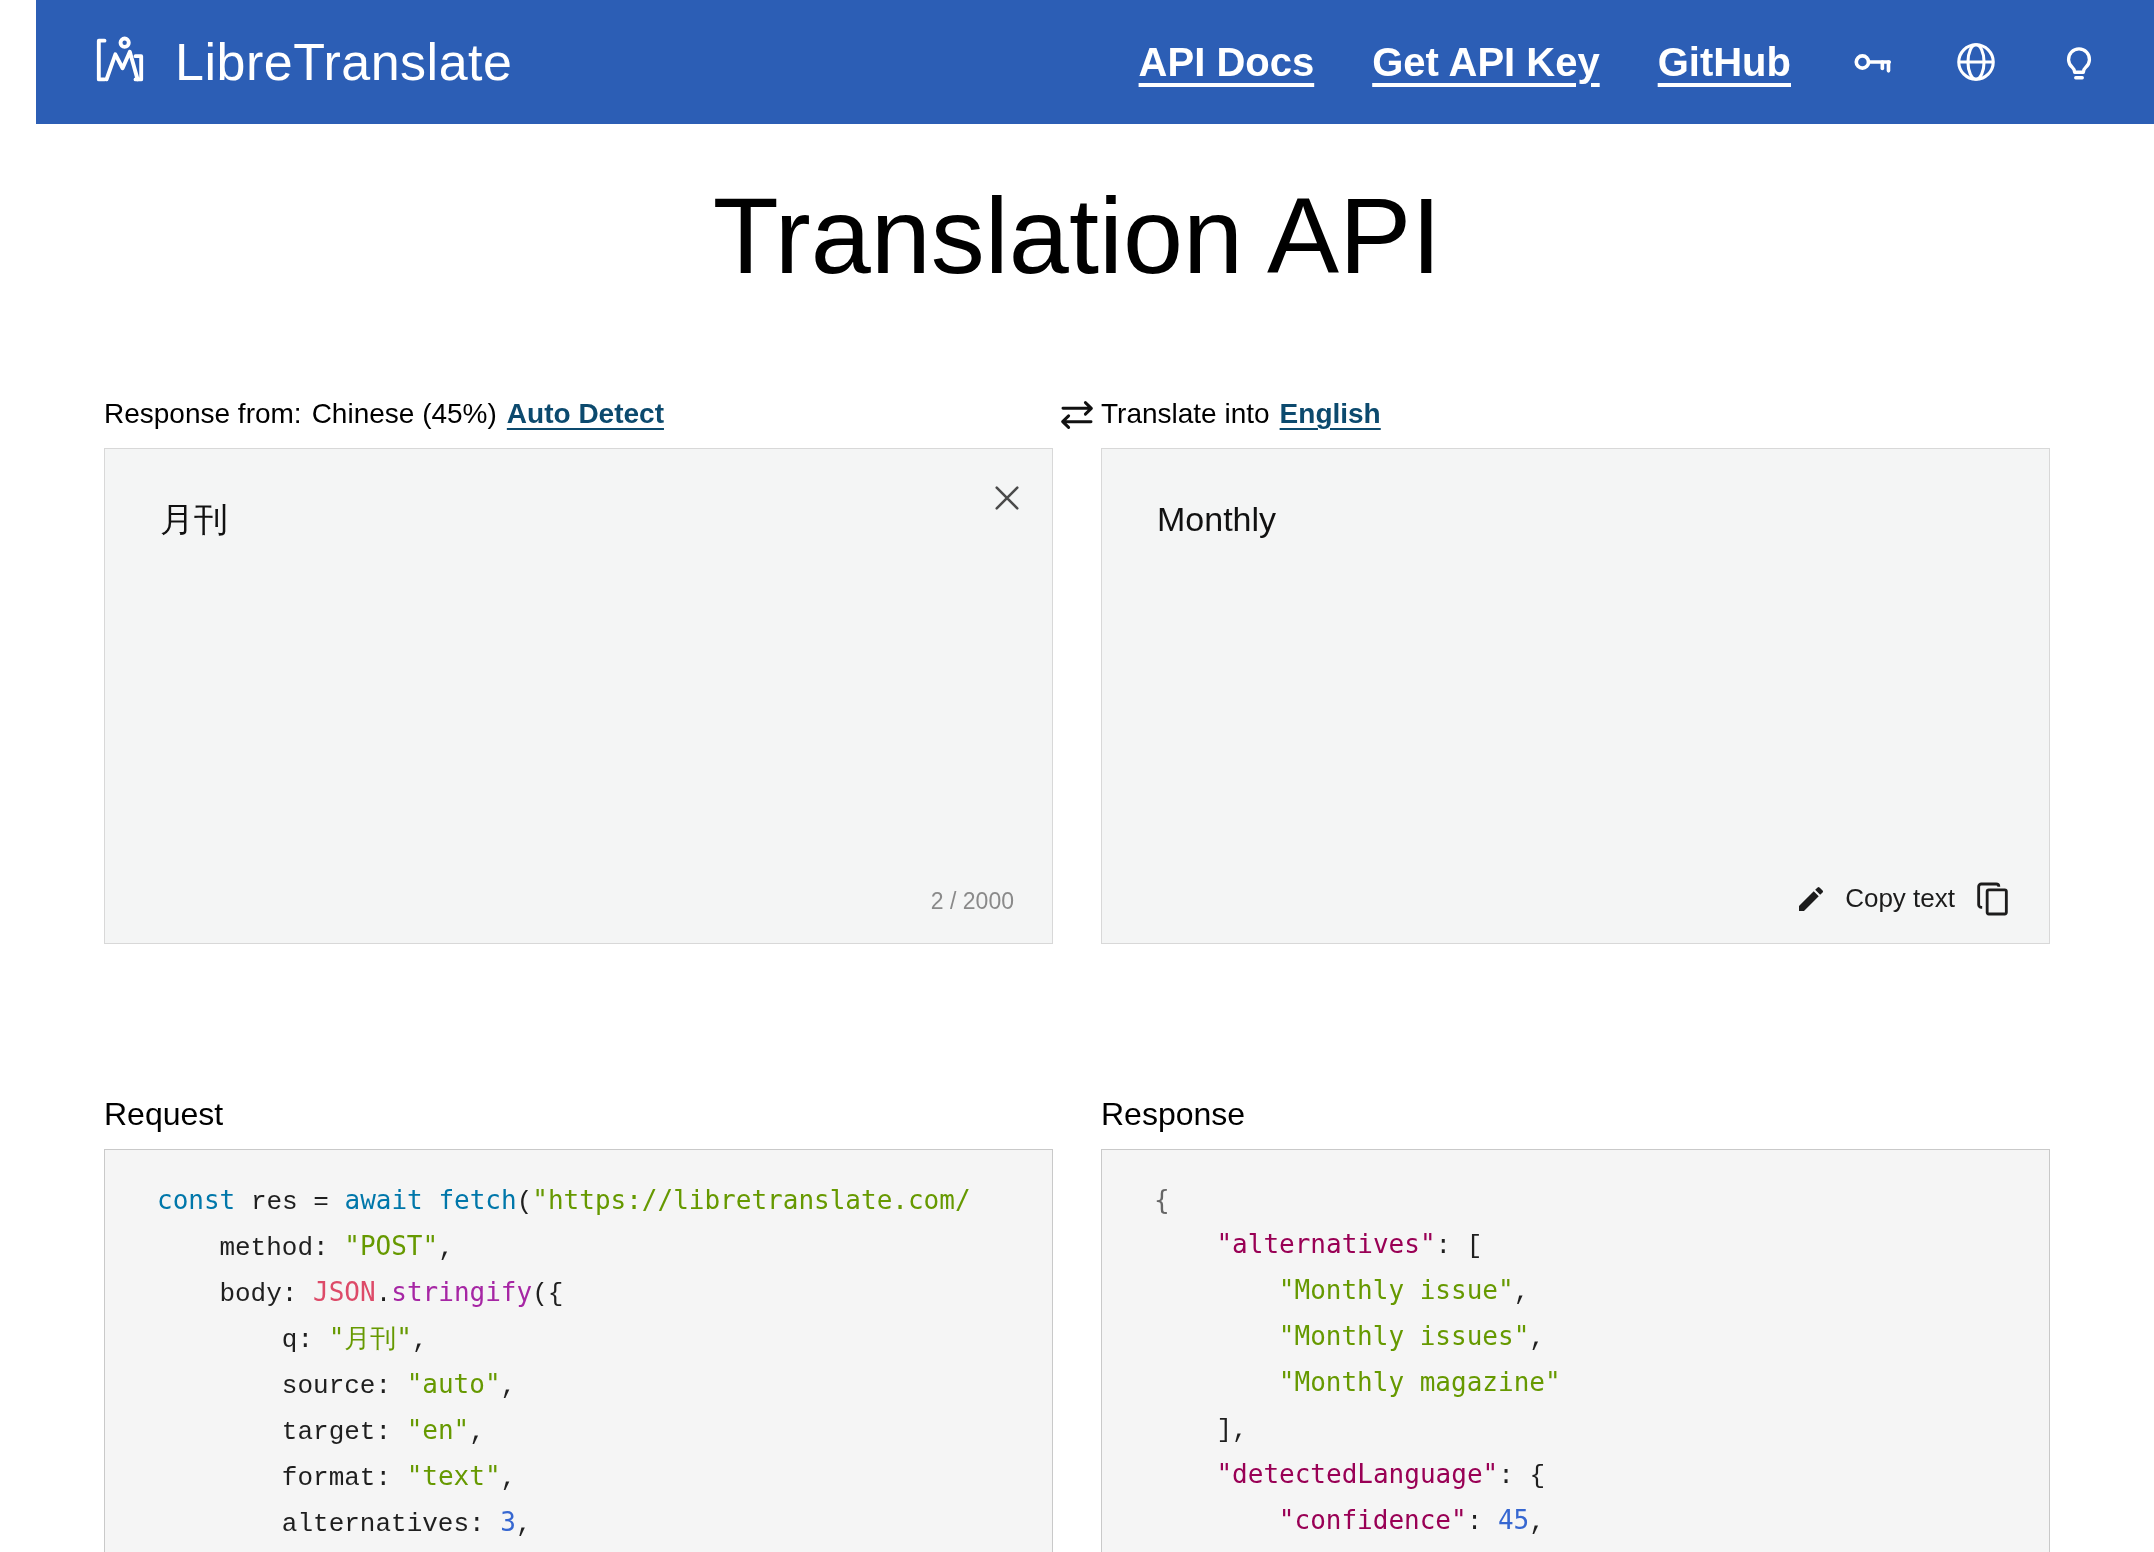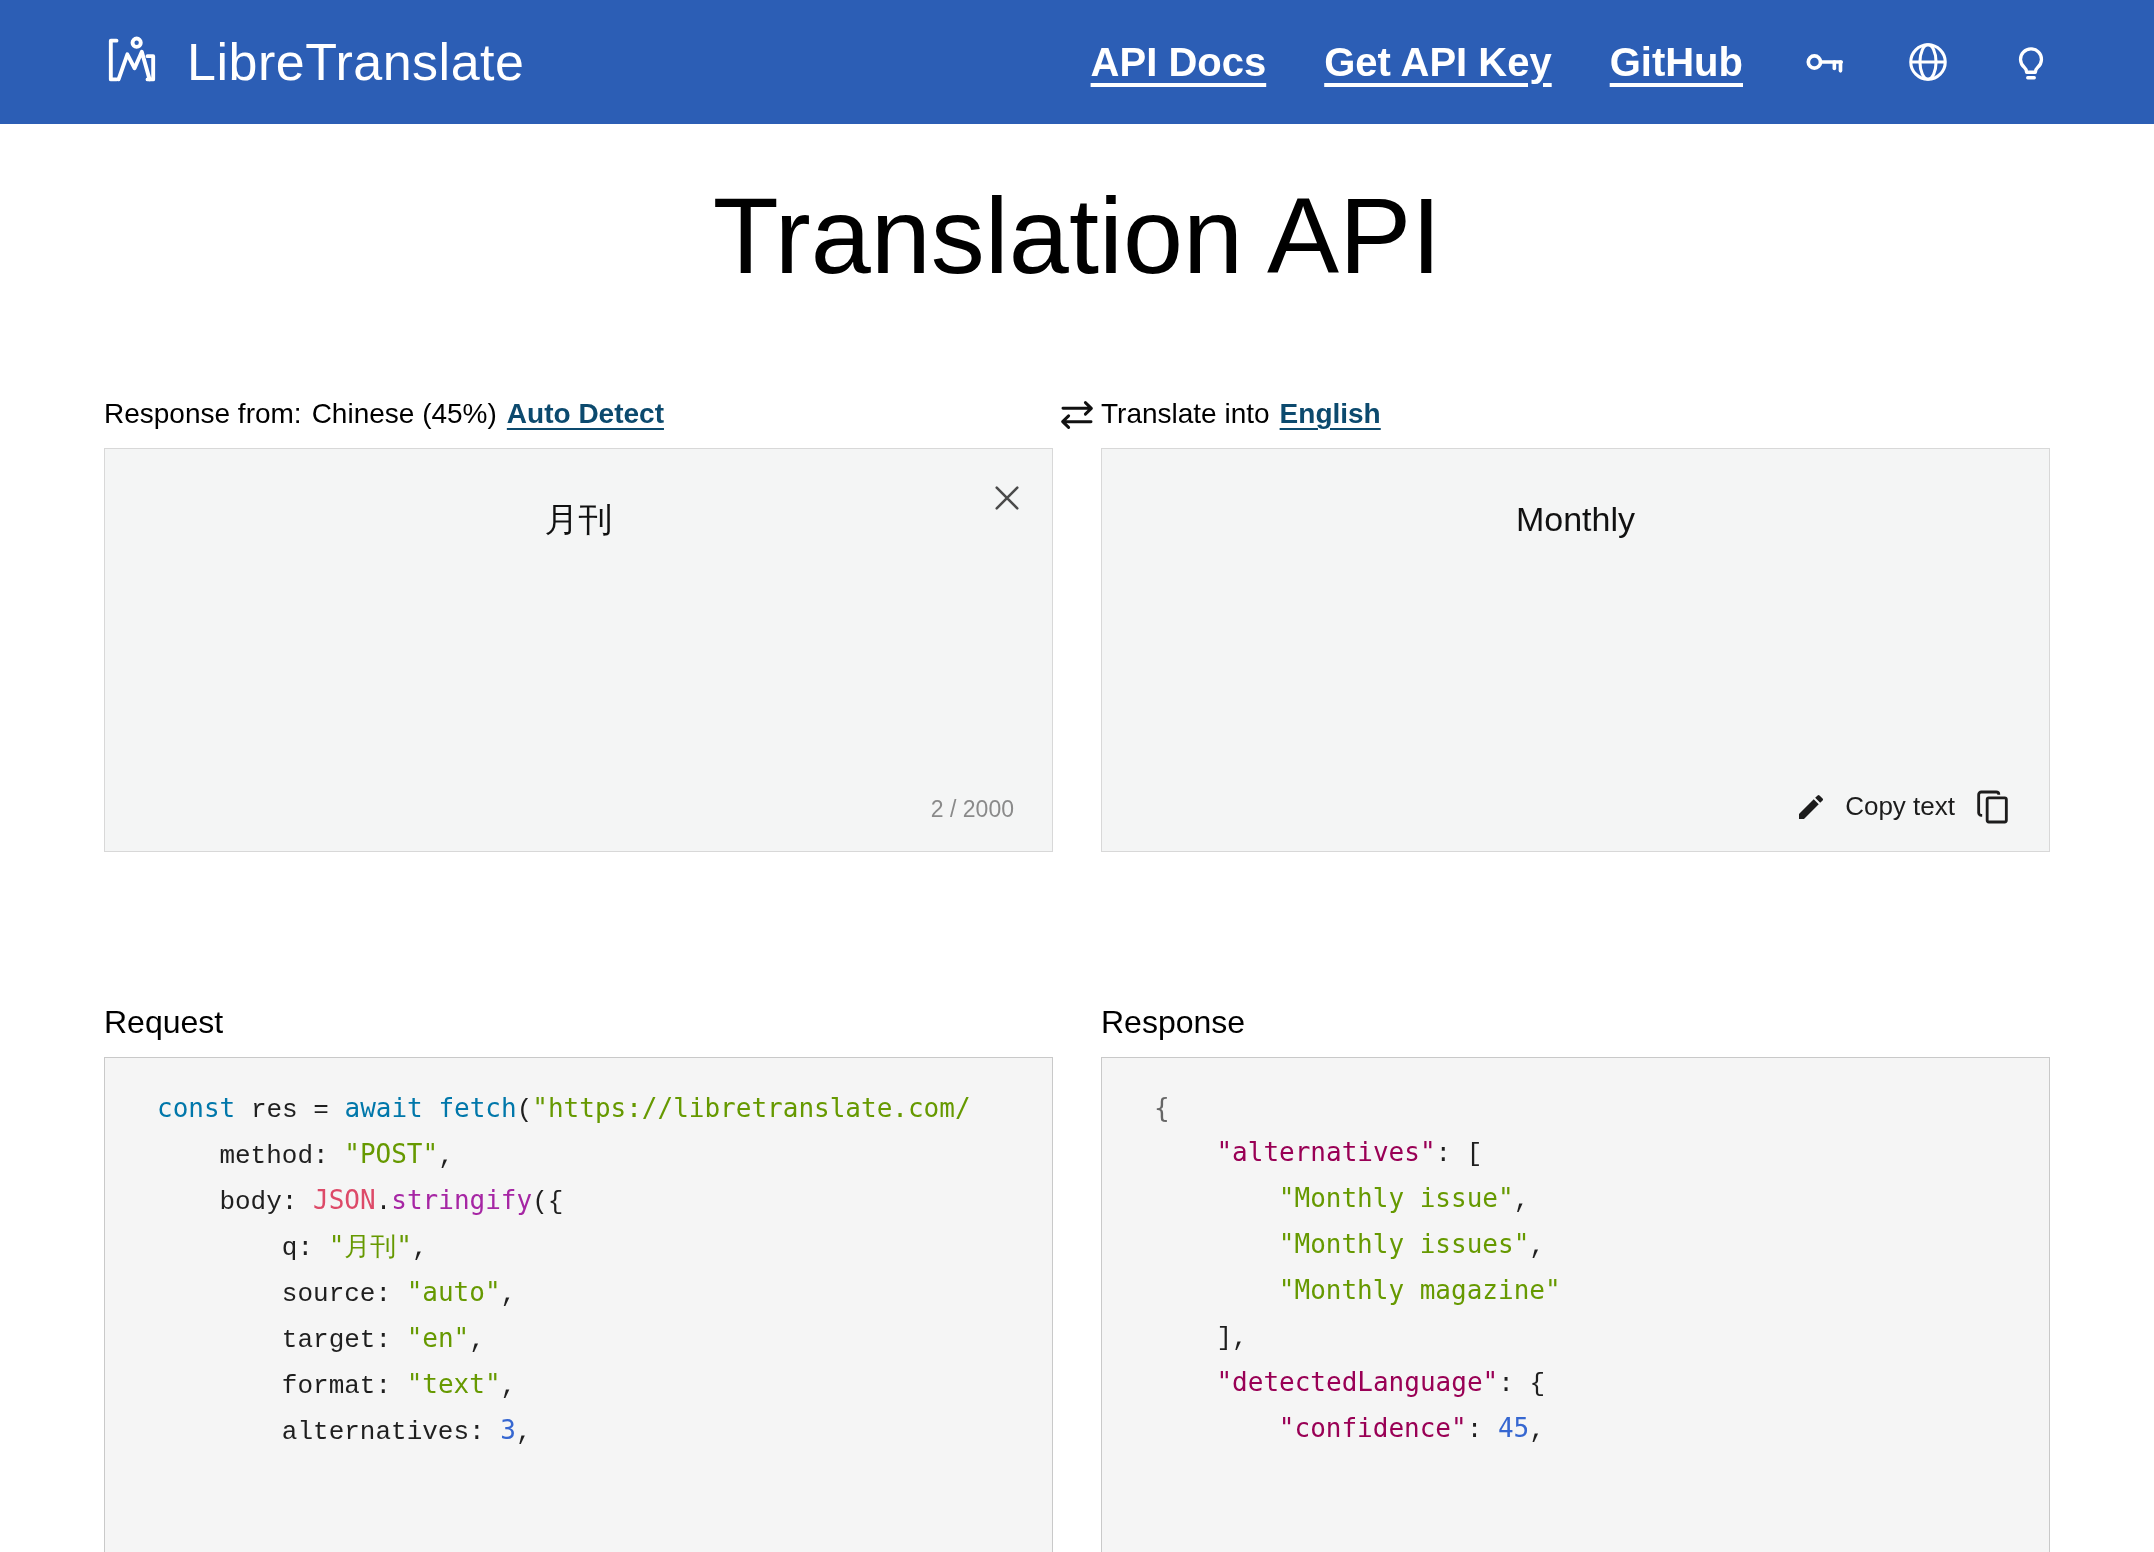--- a/index.html
+++ b/index.html
@@ -5,21 +5,21 @@
   * { margin:0; padding:0; box-sizing:border-box; }
   html, body {
     width:2154px; height:1552px; overflow:hidden;
     background:#ffffff; color:#111;
     font-family:"Liberation Sans", sans-serif;
   }
   
   .header {
     height:124px; background:var(--header_bg,#2c5eb5);
     display:flex; align-items:center; justify-content:space-between;
-    padding:0 101px; color:#fff;
+    padding:0 53px; color:#fff;margin-left:36px;
   }
   .brand { display:flex; align-items:center; gap:24px; cursor:pointer; }
   .brand-name { font-size:52px; font-weight:400; letter-spacing:0.5px; color:#fff; }
   .nav { display:flex; align-items:center; gap:58px; }
   .nav-link {
     color:#fff; font-size:40px; font-weight:600;
     text-decoration:underline; text-underline-offset:7px; cursor:pointer;
   }
   .icon-btn { background:none; border:none; cursor:pointer; display:flex; align-items:center; }
   
@@ -34,24 +34,24 @@
     margin-bottom:18px; position:relative;
   }
   .panel-label { font-size:28px; color:#000; display:flex; align-items:baseline; gap:10px; }
   .lang-link { color:#0c4a6e; font-weight:700; text-decoration:underline; text-underline-offset:5px; cursor:pointer; }
   .swap {
     position:absolute; left:50%; top:-4px; transform:translateX(-50%);
     background:none; border:none; cursor:pointer;
   }
   .boxes { display:grid; grid-template-columns:1fr 1fr; column-gap:48px; }
   .textbox {
-    position:relative; height:404px;
+    position:relative; height:496px;
     background:var(--panel_bg,#f4f5f5);
     border:1px solid var(--panel_border,#d8d8d8);
-    padding:48px 55px; font-size:34px; color:#111; line-height:1.3;text-align:center;
+    padding:48px 55px; font-size:34px; color:#111; line-height:1.3;
   }
   .clear-btn { position:absolute; top:30px; right:26px; background:none; border:none; cursor:pointer; }
   .charcount { position:absolute; bottom:26px; right:38px; font-size:23px; color:var(--muted_text,#8a8a8a); }
   .copy-row {
     position:absolute; bottom:24px; right:36px;
     display:flex; align-items:center; gap:18px; font-size:26px; color:#1c1c1c;
   }
   .copy-row .tool { background:none; border:none; cursor:pointer; display:flex; align-items:center; }
   
   .code-section { margin-top:152px; display:grid; grid-template-columns:1fr 1fr; column-gap:48px; }

